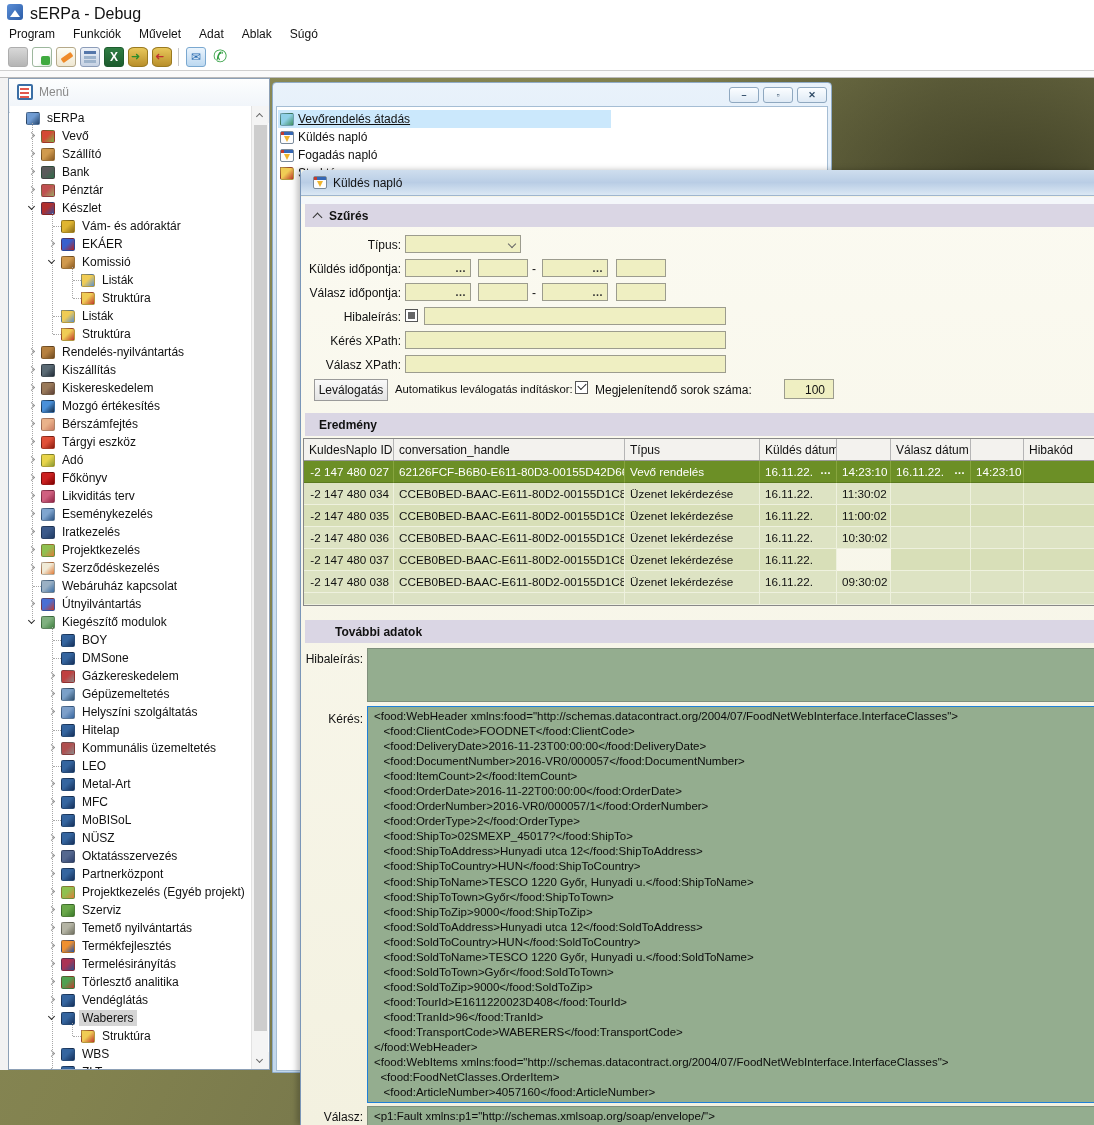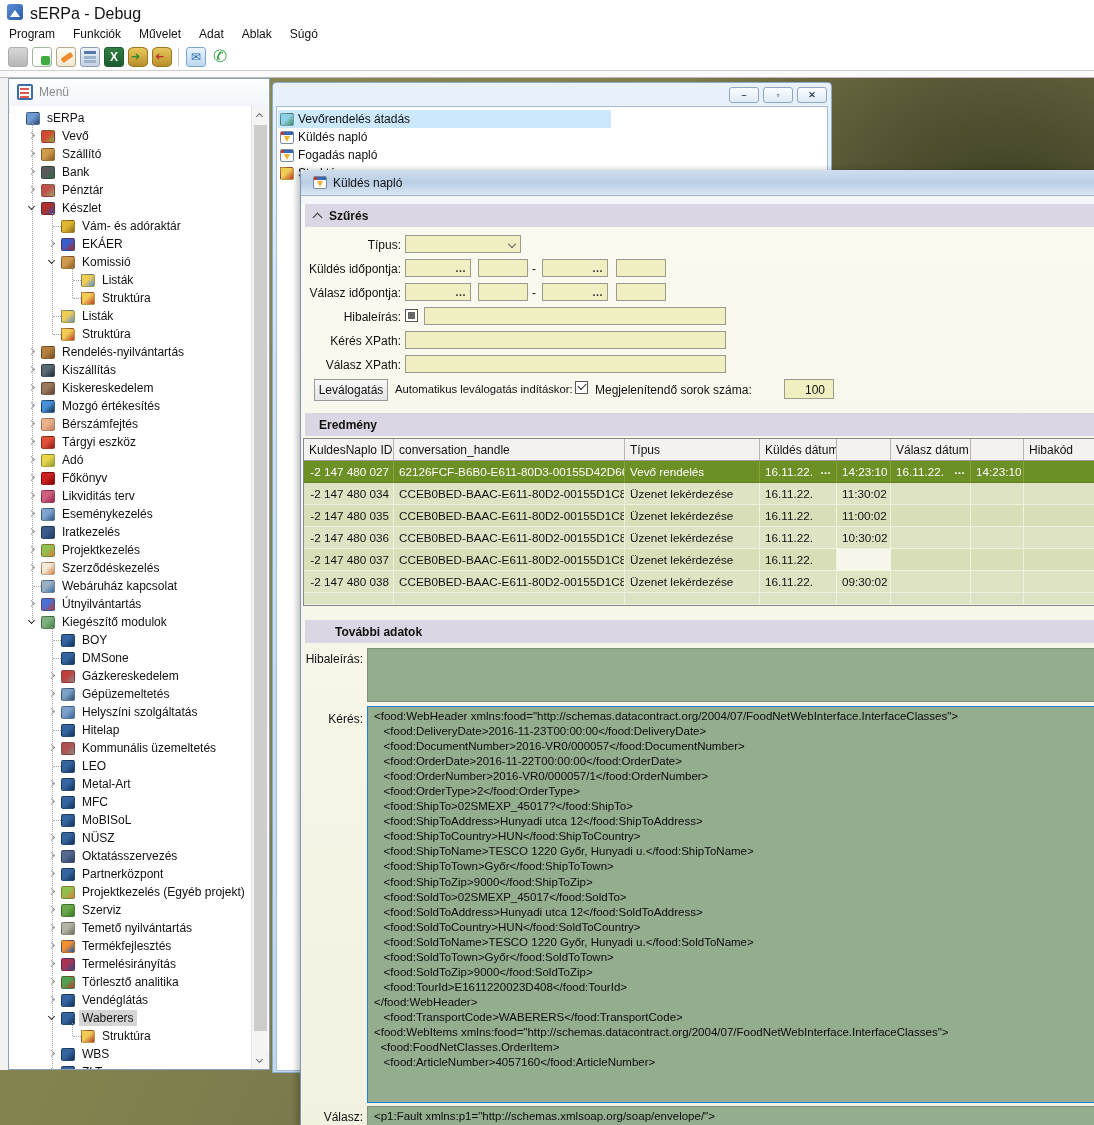--- a/index.html
+++ b/index.html
@@ -523,21 +523,21 @@
   </div>
 </div>
 
 <div id="mdi">
   <div id="mdi-buttons">
       <div class="mdibtn" style="left: 456px;">–</div>
       <div class="mdibtn" style="left: 490px;">▫</div>
       <div class="mdibtn" style="left: 524px;">✕</div>
     </div>
   <div id="mdi-inner">
-      <div class="mrow sel" style="top: 3px;">
+      <div class="mrow sel" style="top: 3px; text-decoration: underline;">
         <div class="ci" style="background: linear-gradient(135deg, rgb(143, 208, 232) 45%, rgb(63, 143, 95));"></div>
         <span class="lbl">Vevőrendelés átadás</span>
       </div>
       <div class="mrow" style="top: 21px;">
         <div class="winarr"></div>
         <span class="lbl">Küldés napló</span>
       </div>
       <div class="mrow" style="top: 39px;">
         <div class="winarr"></div>
         <span class="lbl">Fogadás napló</span>
@@ -694,40 +694,42 @@
     <div class="secbar" style="top:423px;">
       <b style="margin-left:30px;">További adatok</b>
     </div>
 
     <div class="dlabel" style="left:2px; top:455px;">Hibaleírás:</div>
     <div class="sagearea" style="left:66px; top:451px; width:728px; height:54px;"></div>
 
     <div class="dlabel" style="left:2px; top:515px;">Kérés:</div>
     <div class="sagearea" id="keres-area" style="left:66px; top:509px; width:728px; height:397px; padding:2px 0 0 6px;">
         <div class="xline">&lt;food:WebHeader xmlns:food="http://schemas.datacontract.org/2004/07/FoodNetWebInterface.InterfaceClasses"&gt;</div>
+        <div class="xline">   &lt;food:ClientCode&gt;FOODNET&lt;/food:ClientCode&gt;</div>
         <div class="xline">   &lt;food:DeliveryDate&gt;2016-11-23T00:00:00&lt;/food:DeliveryDate&gt;</div>
         <div class="xline">   &lt;food:DocumentNumber&gt;2016-VR0/000057&lt;/food:DocumentNumber&gt;</div>
+        <div class="xline">   &lt;food:ItemCount&gt;2&lt;/food:ItemCount&gt;</div>
         <div class="xline">   &lt;food:OrderDate&gt;2016-11-22T00:00:00&lt;/food:OrderDate&gt;</div>
         <div class="xline">   &lt;food:OrderNumber&gt;2016-VR0/000057/1&lt;/food:OrderNumber&gt;</div>
         <div class="xline">   &lt;food:OrderType&gt;2&lt;/food:OrderType&gt;</div>
         <div class="xline">   &lt;food:ShipTo&gt;02SMEXP_45017?&lt;/food:ShipTo&gt;</div>
         <div class="xline">   &lt;food:ShipToAddress&gt;Hunyadi utca 12&lt;/food:ShipToAddress&gt;</div>
         <div class="xline">   &lt;food:ShipToCountry&gt;HUN&lt;/food:ShipToCountry&gt;</div>
         <div class="xline">   &lt;food:ShipToName&gt;TESCO 1220 Győr, Hunyadi u.&lt;/food:ShipToName&gt;</div>
         <div class="xline">   &lt;food:ShipToTown&gt;Győr&lt;/food:ShipToTown&gt;</div>
         <div class="xline">   &lt;food:ShipToZip&gt;9000&lt;/food:ShipToZip&gt;</div>
-        <div class="xline">   &lt;food:SoldTo&gt;02SMEXP_45017&lt;/food:SoldTo&gt;</div>
         <div class="xline">   &lt;food:SoldToAddress&gt;Hunyadi utca 12&lt;/food:SoldToAddress&gt;</div>
         <div class="xline">   &lt;food:SoldToCountry&gt;HUN&lt;/food:SoldToCountry&gt;</div>
         <div class="xline">   &lt;food:SoldToName&gt;TESCO 1220 Győr, Hunyadi u.&lt;/food:SoldToName&gt;</div>
         <div class="xline">   &lt;food:SoldToTown&gt;Győr&lt;/food:SoldToTown&gt;</div>
         <div class="xline">   &lt;food:SoldToZip&gt;9000&lt;/food:SoldToZip&gt;</div>
         <div class="xline">   &lt;food:TourId&gt;E1611220023D408&lt;/food:TourId&gt;</div>
+        <div class="xline">   &lt;food:TranId&gt;96&lt;/food:TranId&gt;</div>
+        <div class="xline">   &lt;food:TransportCode&gt;WABERERS&lt;/food:TransportCode&gt;</div>
         <div class="xline">&lt;/food:WebHeader&gt;</div>
-        <div class="xline">   &lt;food:TransportCode&gt;WABERERS&lt;/food:TransportCode&gt;</div>
         <div class="xline">&lt;food:WebItems xmlns:food="http://schemas.datacontract.org/2004/07/FoodNetWebInterface.InterfaceClasses"&gt;</div>
         <div class="xline">  &lt;food:FoodNetClasses.OrderItem&gt;</div>
         <div class="xline">   &lt;food:ArticleNumber&gt;4057160&lt;/food:ArticleNumber&gt;</div>
       </div>
 
     <div class="dlabel" style="left:2px; top:913px;">Válasz:</div>
     <div class="sagearea" id="valasz-area" style="left:66px; top:909px; width:728px; height:24px; padding:2px 0 0 6px;">
         <div class="xline">&lt;p1:Fault xmlns:p1="http://schemas.xmlsoap.org/soap/envelope/"&gt;</div>
       </div>
   </div>

